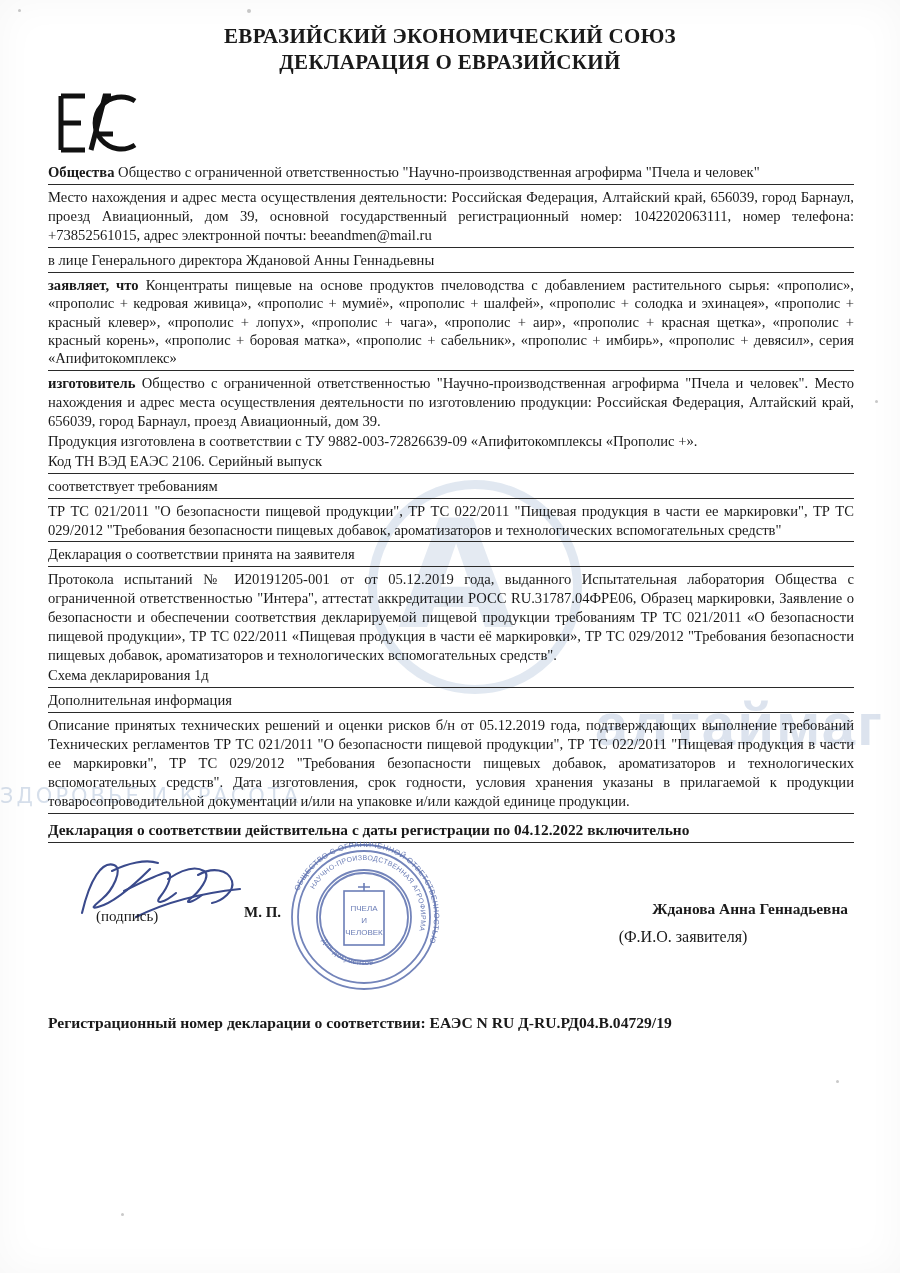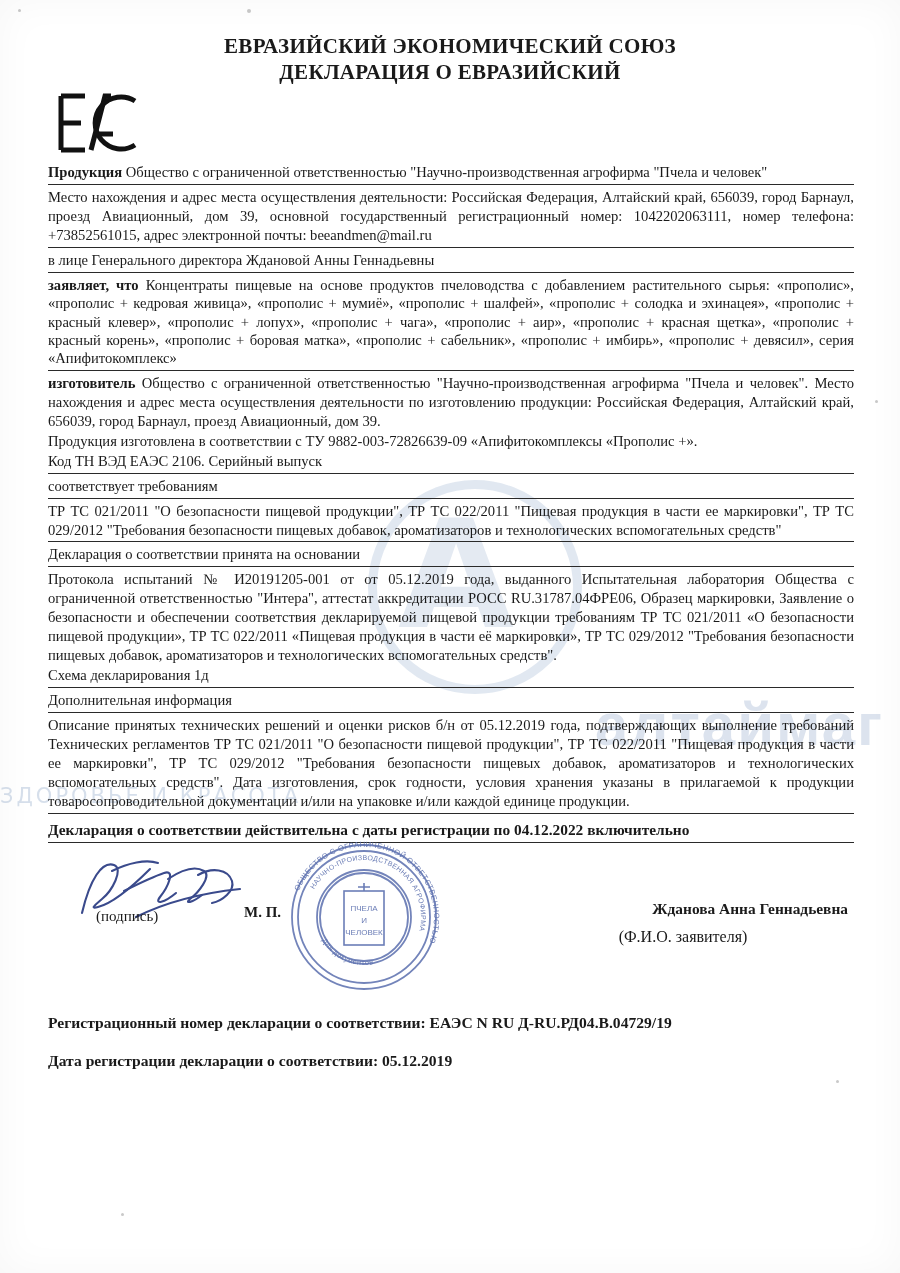--- a/index.html
+++ b/index.html
@@ -87,21 +87,21 @@
     position: relative;
     z-index: 10;
     padding: 0;
   }
   .title {
     text-align: center;
     font-weight: bold;
     font-size: 21px;
     letter-spacing: 0.3px;
     line-height: 1.22;
-    padding-top: 34px;
+    padding-top: 24px;
   }
   .title-line2 { }
 
   .eac {
     position: absolute;
     left: 55px;
     top: 92px;
     width: 86px;
     height: 62px;
     z-index: 12;
@@ -229,21 +229,21 @@
   <div class="content">
     <div class="title">
       <div>ЕВРАЗИЙСКИЙ ЭКОНОМИЧЕСКИЙ СОЮЗ</div>
       <div class="title-line2">ДЕКЛАРАЦИЯ О ЕВРАЗИЙСКИЙ</div>
     </div>
   </div>
 
   <div class="body">
 
     <div class="blk">
-      <span class="b">Продукция</span>
+      <span class="b">Общества</span>
       <span>Общество с ограниченной ответственностью "Научно-производственная агрофирма "Пчела и человек"</span>
     </div>
     <div class="rule"></div>
 
     <div class="blk">Место нахождения и адрес места осуществления деятельности: Российская Федерация, Алтайский край, 656039, город Барнаул, проезд Авиационный, дом 39, основной государственный регистрационный номер: 1042202063111, номер телефона: +73852561015, адрес электронной почты: beeandmen@mail.ru</div>
     <div class="rule"></div>
 
     <div class="blk">в лице Генерального директора Ждановой Анны Геннадьевны</div>
     <div class="rule"></div>
 
@@ -259,21 +259,21 @@
     </div>
     <div class="blk">Продукция изготовлена в соответствии с ТУ 9882-003-72826639-09 «Апифитокомплексы «Прополис +».</div>
     <div class="blk">Код ТН ВЭД ЕАЭС 2106. Серийный выпуск</div>
     <div class="rule"></div>
 
     <div class="hdr">соответствует требованиям</div>
     <div class="rule"></div>
     <div class="blk">ТР ТС 021/2011 "О безопасности пищевой продукции", ТР ТС 022/2011 "Пищевая продукция в части ее маркировки", ТР ТС 029/2012 "Требования безопасности пищевых добавок, ароматизаторов и технологических вспомогательных средств"</div>
     <div class="rule"></div>
 
-    <div class="hdr">Декларация о соответствии принята на основании</div>
+    <div class="hdr">Декларация о соответствии принята на заявителя</div>
     <div class="rule"></div>
     <div class="blk">Протокола испытаний № И20191205-001 от от 05.12.2019 года, выданного Испытательная лаборатория Общества с ограниченной ответственностью "Интера", аттестат аккредитации РОСС RU.31787.04ФРЕ06, Образец маркировки, Заявление о безопасности и обеспечении соответствия декларируемой пищевой продукции требованиям ТР ТС 021/2011 «О безопасности пищевой продукции», ТР ТС 022/2011 «Пищевая продукция в части её маркировки», ТР ТС 029/2012 "Требования безопасности пищевых добавок, ароматизаторов и технологических вспомогательных средств".</div>
     <div class="blk">Схема декларирования 1д</div>
     <div class="rule"></div>
 
     <div class="hdr">Дополнительная информация</div>
     <div class="rule"></div>
     <div class="blk">Описание принятых технических решений и оценки рисков б/н от 05.12.2019 года, подтверждающих выполнение требований Технических регламентов ТР ТС 021/2011 "О безопасности пищевой продукции", ТР ТС 022/2011 "Пищевая продукция в части ее маркировки", ТР ТС 029/2012 "Требования безопасности пищевых добавок, ароматизаторов и технологических вспомогательных средств". Дата изготовления, срок годности, условия хранения указаны в прилагаемой к продукции товаросопроводительной документации и/или на упаковке и/или каждой единице продукции.</div>
     <div class="rule"></div>
 
@@ -329,19 +329,15 @@
 
       <div class="fio">Жданова Анна Геннадьевна</div>
       <div class="fio-cap">(Ф.И.О. заявителя)</div>
     </div>
 
     <div class="regnum">
       <span>Регистрационный номер декларации о соответствии:</span>
       <span>ЕАЭС N RU Д-RU.РД04.В.04729/19</span>
     </div>
 
-    <div class="regdate">
-      <span>Дата регистрации декларации о соответствии:</span>
-      <span>05.12.2019</span>
-    </div>
 
   </div>
 </div>
 
 </body></html>

